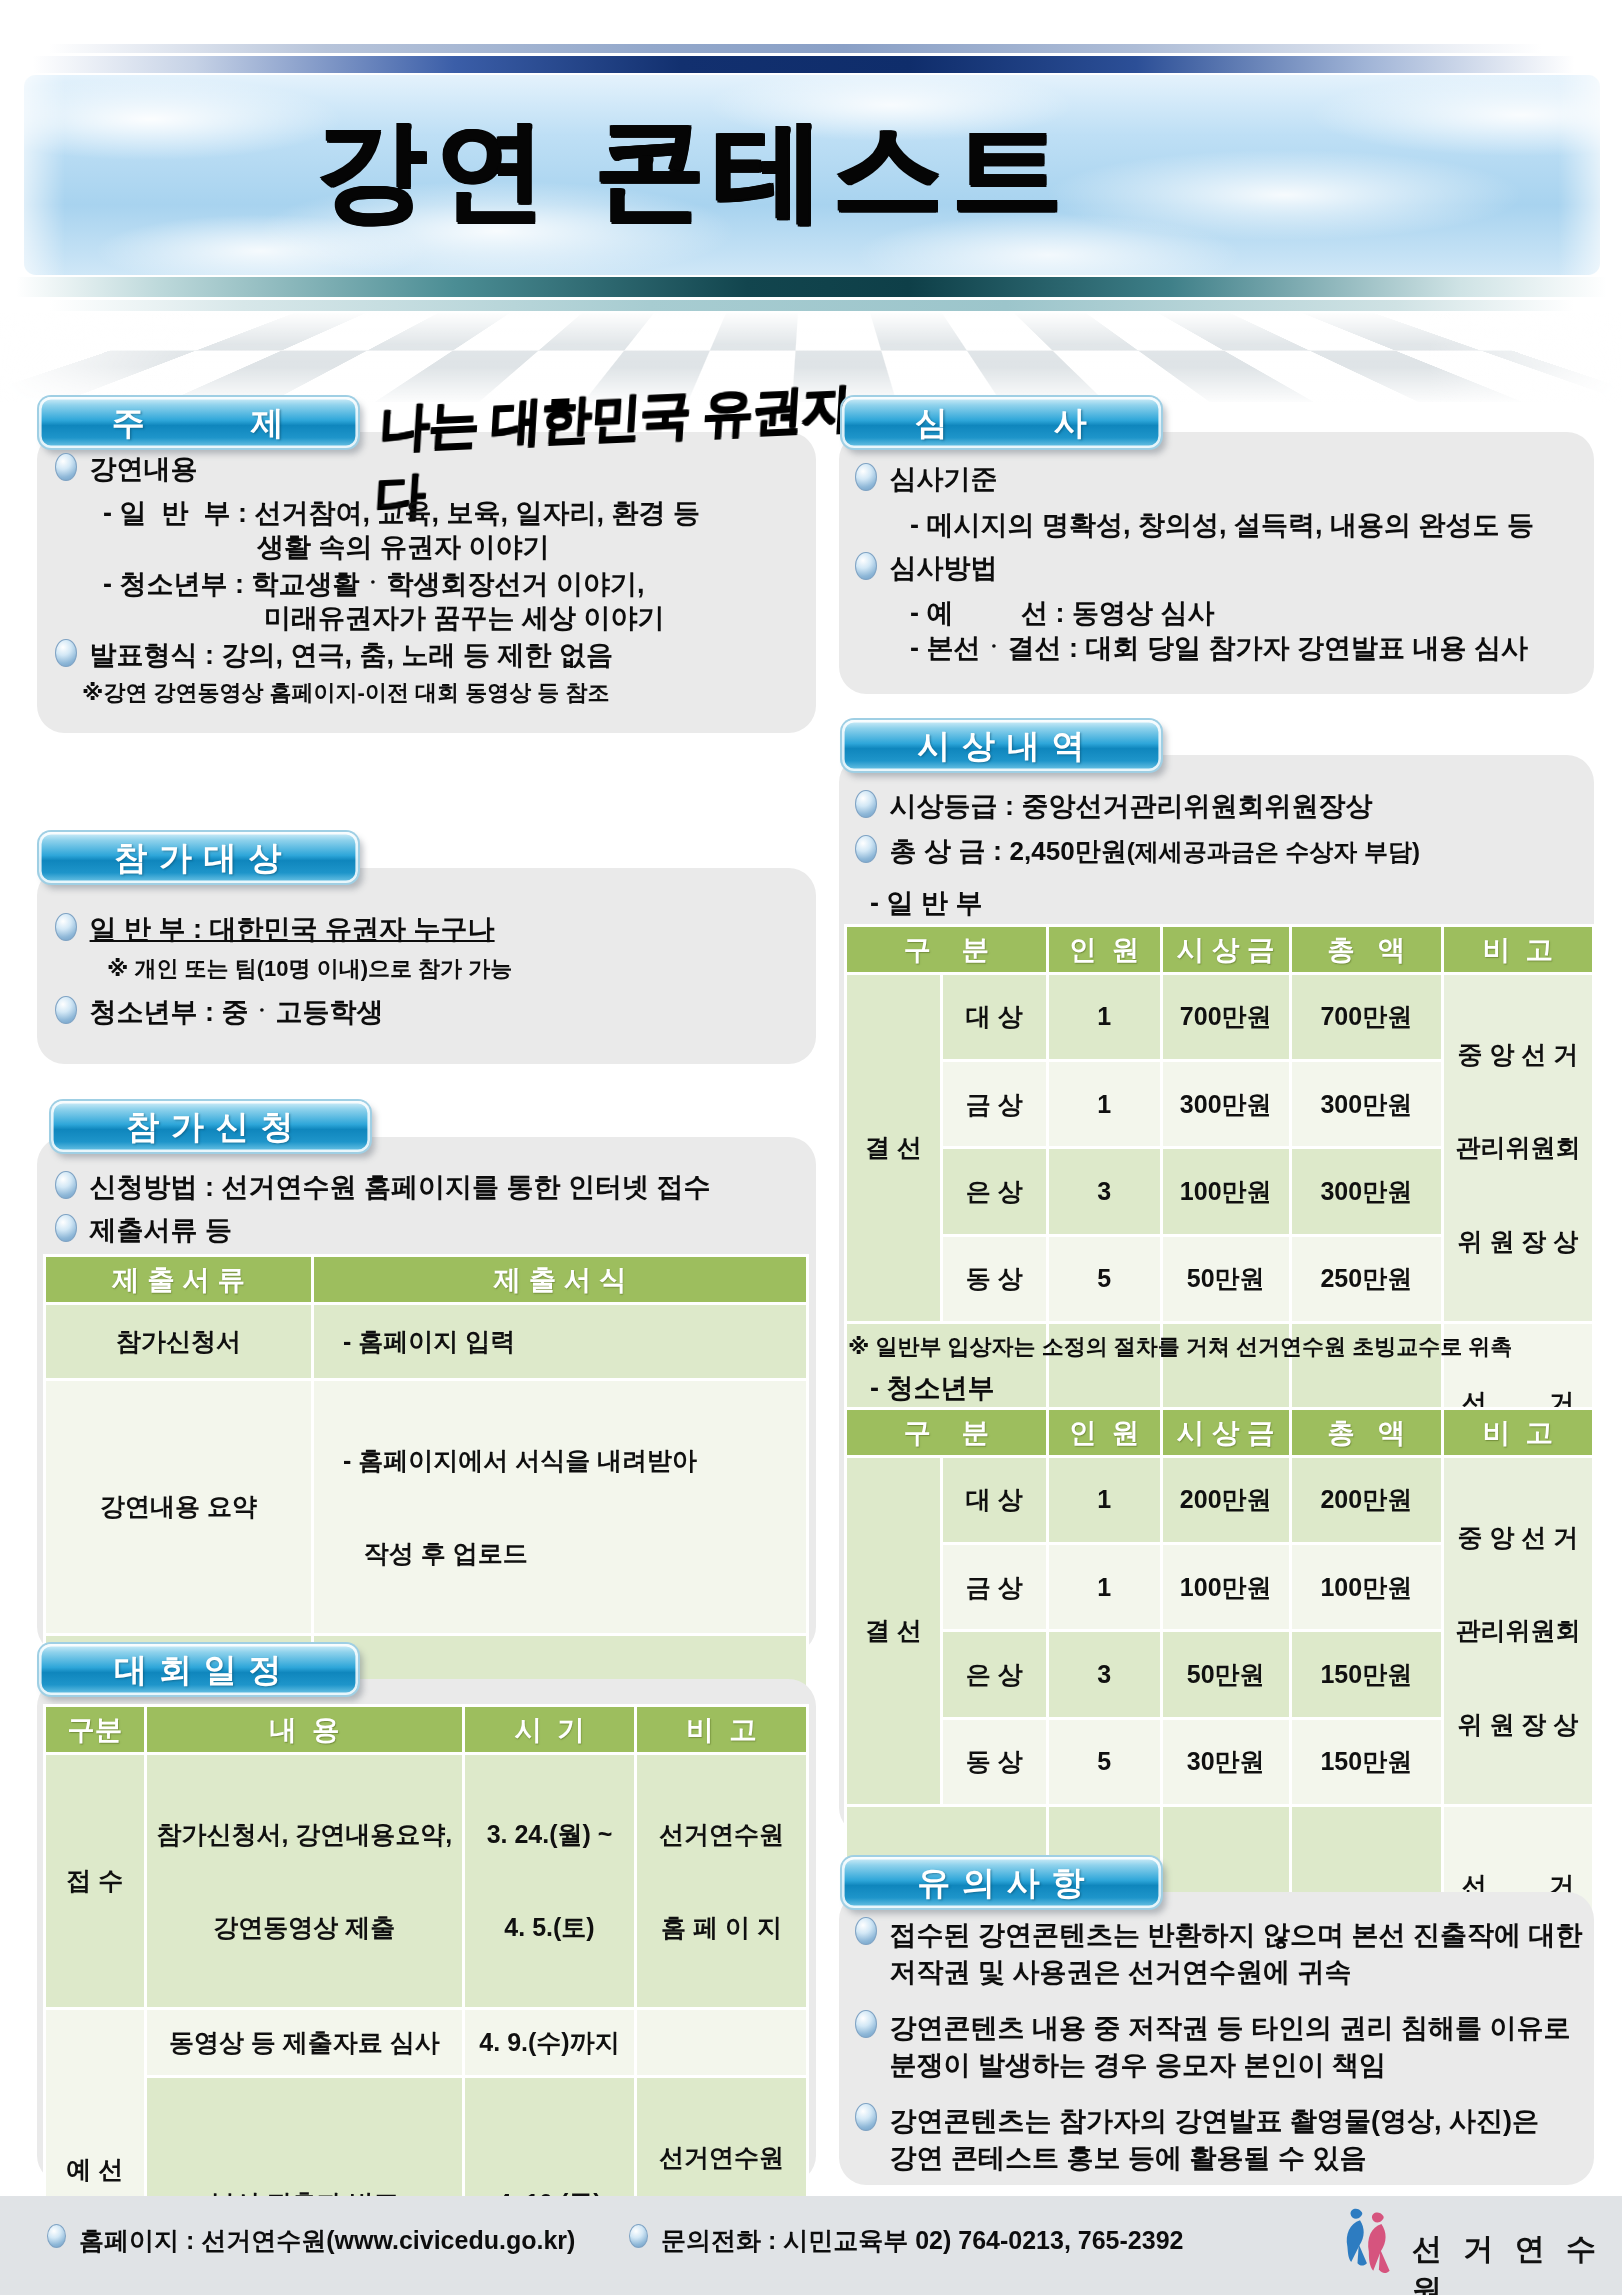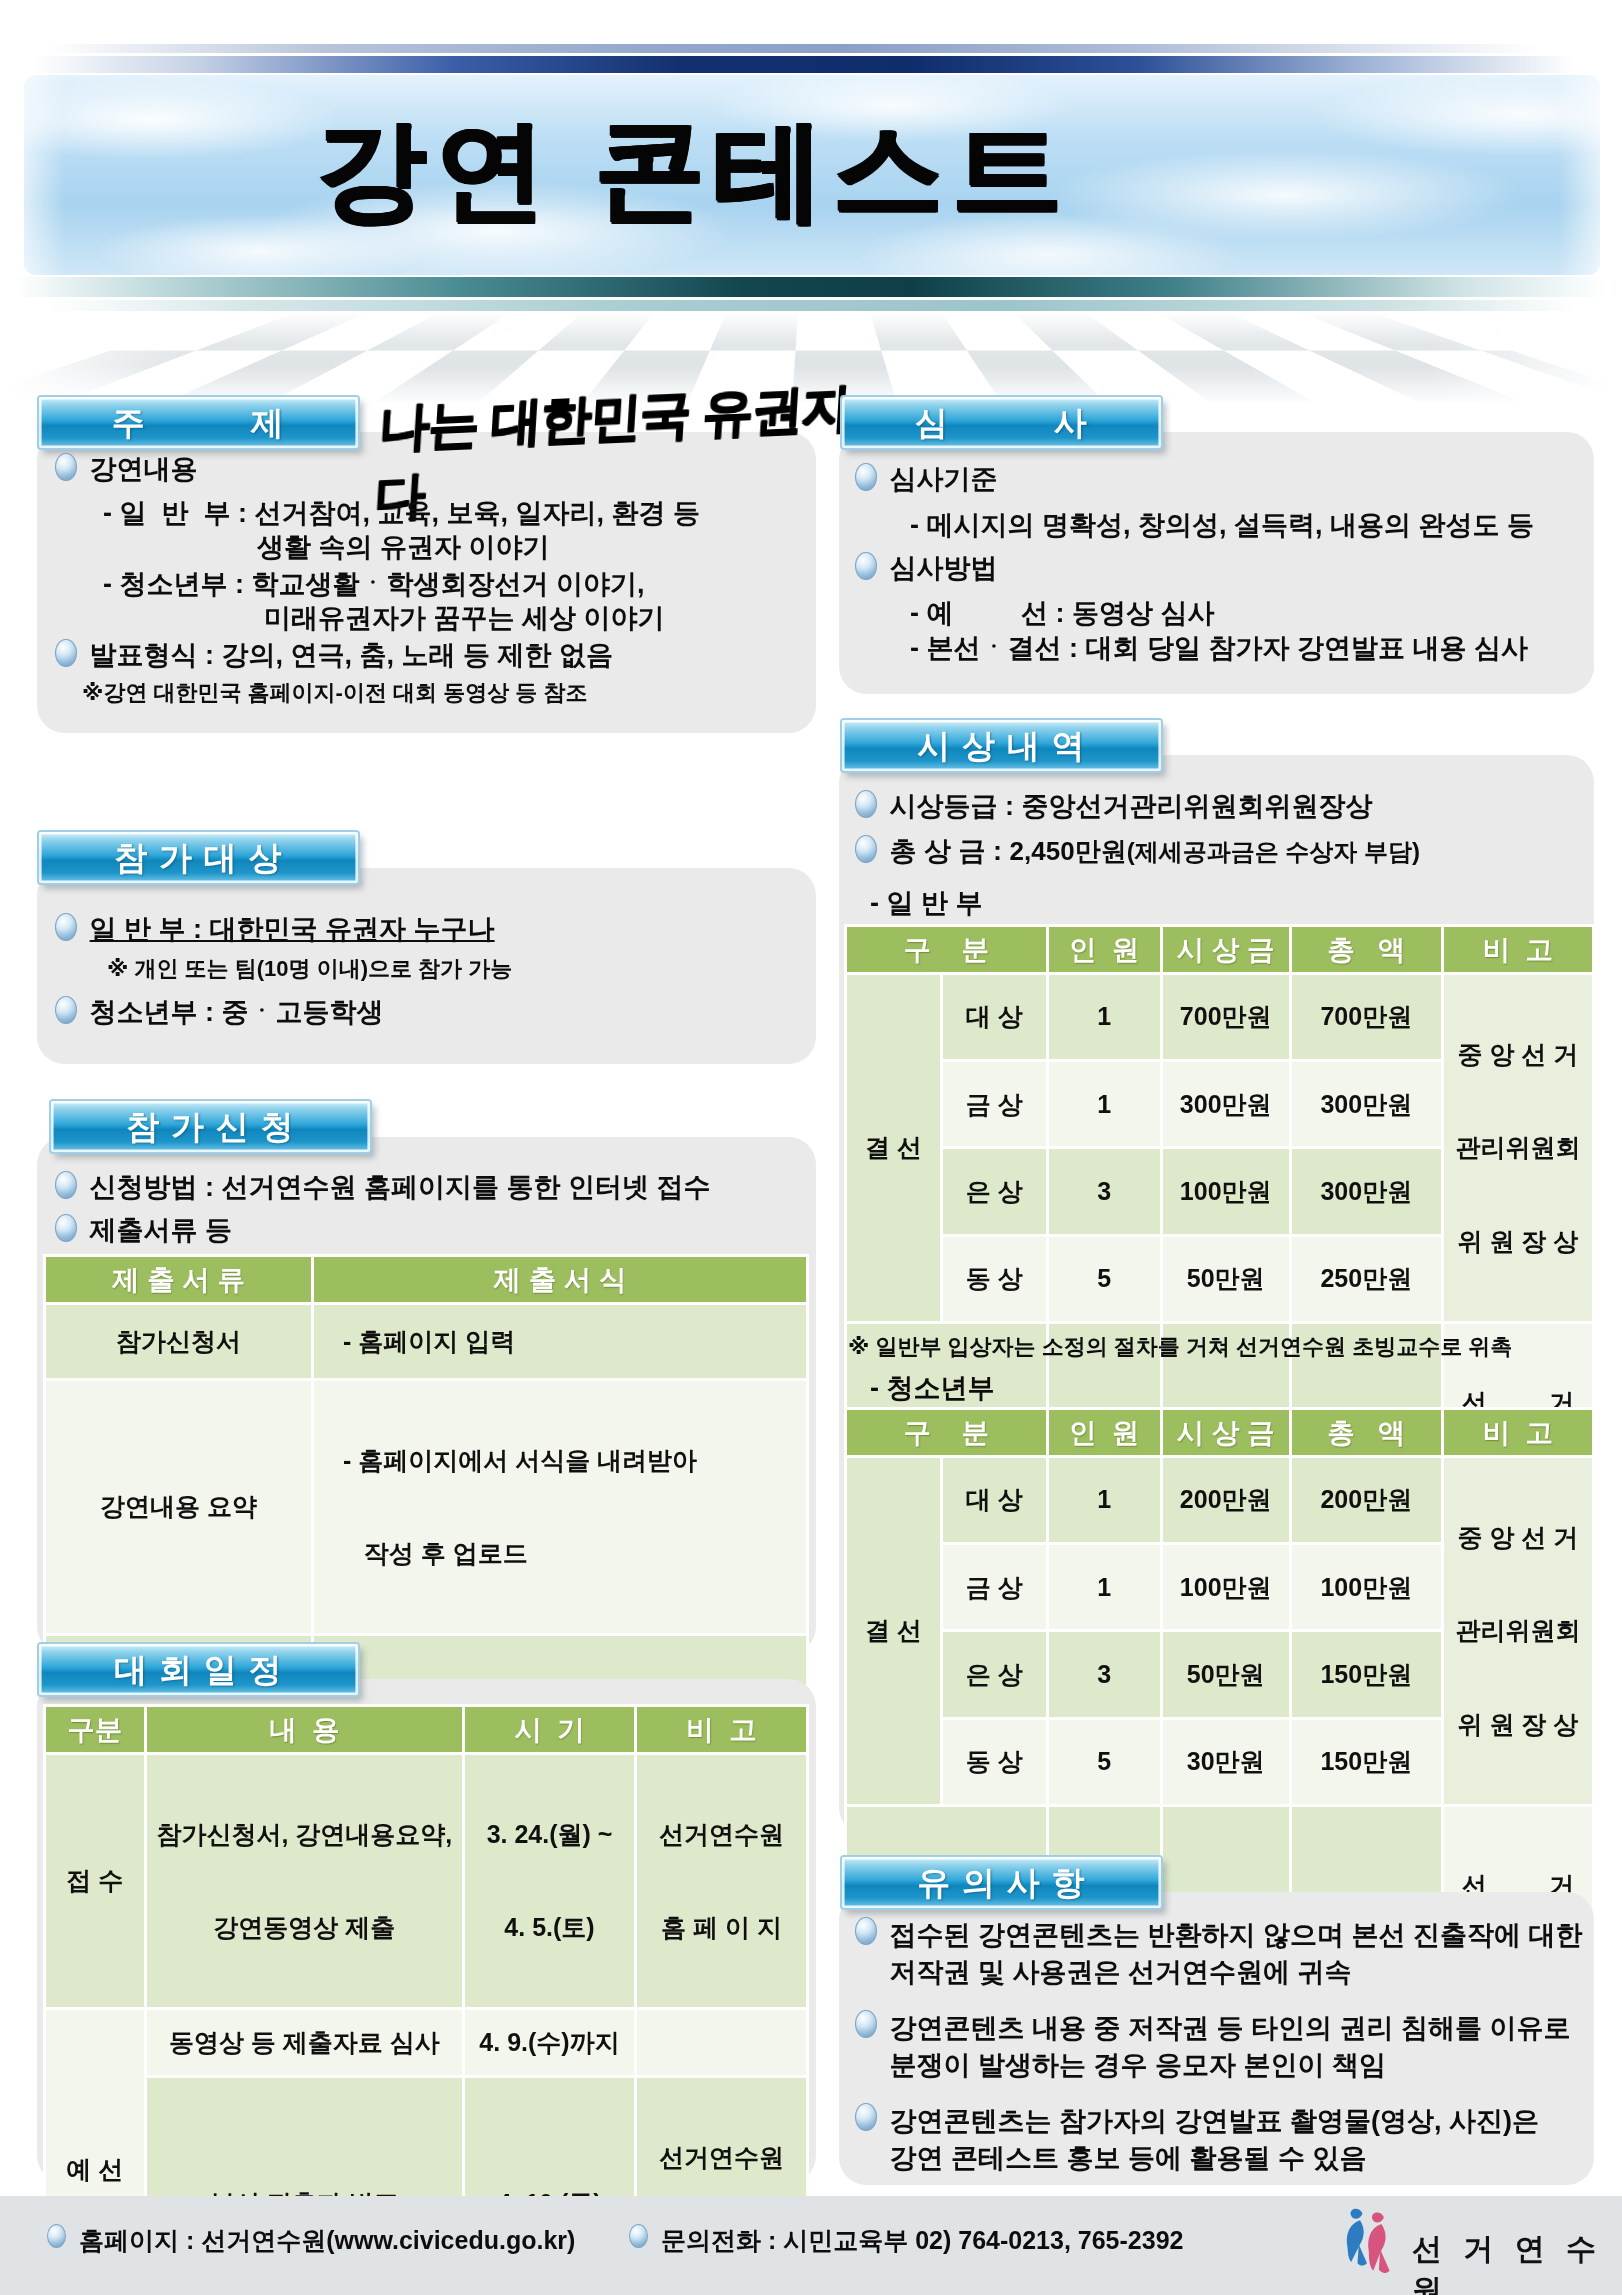--- a/index.html
+++ b/index.html
@@ -41,21 +41,21 @@
       linear-gradient(45deg,#dfe4e7 25%,transparent 25%,transparent 75%,#dfe4e7 75%);
     background-position:0 0,72px 72px;background-size:144px 144px;
     transform:perspective(406px) rotateX(64deg);transform-origin:50% 0%;}
   .checker .fade{position:absolute;inset:0;
     background:
       linear-gradient(90deg,#fff 0%,rgba(255,255,255,0) 12%,rgba(255,255,255,0) 88%,#fff 100%),
       linear-gradient(180deg,rgba(255,255,255,.95) 0%,rgba(255,255,255,.1) 35%,rgba(255,255,255,0) 60%,rgba(255,255,255,.9) 100%);}
 
   
   .panel{position:absolute;background:#eaeaea;border-radius:27.5px;}
-  .tab{position:absolute;height:51px;width:319px;border-radius:2px;
+  .tab{position:absolute;height:51px;width:319px;border-radius:12px;
     background:linear-gradient(180deg,#d9f1fa 0%,#8fd2ec 16%,#2ea6d9 46%,#0f86bd 56%,#1e95ca 80%,#74c8e8 100%);
     box-shadow:inset 0 0 0 2.6px rgba(255,255,255,.85), 0 0 0 2px #9fcfe4, 4.6px 5.2px 6.5px rgba(110,120,130,.45);
     color:#fff;font-weight:800;font-size:33px;line-height:51px;text-align:center;
     text-shadow:1.3px 1.3px 2px rgba(10,70,100,.45);white-space:pre-wrap;letter-spacing:1.3px;}
   .bullet{display:inline-block;width:19.6px;height:26px;border-radius:50%;
     background:radial-gradient(circle at 35% 28%,#ffffff,#d3e8f6 35%,#8fb8d8 70%,#6e9cc4 100%);
     border:1.3px solid #7fa3c4;vertical-align:middle;}
   .bl{display:flex;align-items:flex-start;gap:13px;}
   .body41{font-size:27px;line-height:1.2;}
   .note34{font-size:22px;font-weight:700;}
@@ -104,21 +104,21 @@
     <span>강연내용</span>
   </div>
   <div class="t body41" style="left:103px;top:497px;">- 일  반  부 : 선거참여, 교육, 보육, 일자리, 환경 등</div>
   <div class="t body41" style="left:257px;top:531px;">생활 속의 유권자 이야기</div>
   <div class="t body41" style="left:103px;top:568px;">- 청소년부 : 학교생활ㆍ학생회장선거 이야기,</div>
   <div class="t body41" style="left:264px;top:602px;">미래유권자가 꿈꾸는 세상 이야기</div>
   <div class="t body41 bl" style="left:55px;top:639px;">
     <span class="bullet"></span>
     <span>발표형식 : 강의, 연극, 춤, 노래 등 제한 없음</span>
   </div>
-  <div class="t note34" style="left:82px;top:678px;">※강연 대한민국 홈페이지-이전 대회 동영상 등 참조</div>
+  <div class="t note34" style="left:82px;top:678px;">※강연 강연동영상 홈페이지-이전 대회 동영상 등 참조</div>
 
   <div class="panel" style="left:839px;top:432px;width:755px;height:262px;"></div>
   <div class="tab" style="left:842px;top:397px;">심          사</div>
   <div class="t body41 bl" style="left:855px;top:463px;">
     <span class="bullet"></span>
     <span>심사기준</span>
   </div>
   <div class="t body41" style="left:910px;top:509px;">- 메시지의 명확성, 창의성, 설득력, 내용의 완성도 등</div>
   <div class="t body41 bl" style="left:855px;top:552px;">
     <span class="bullet"></span>

